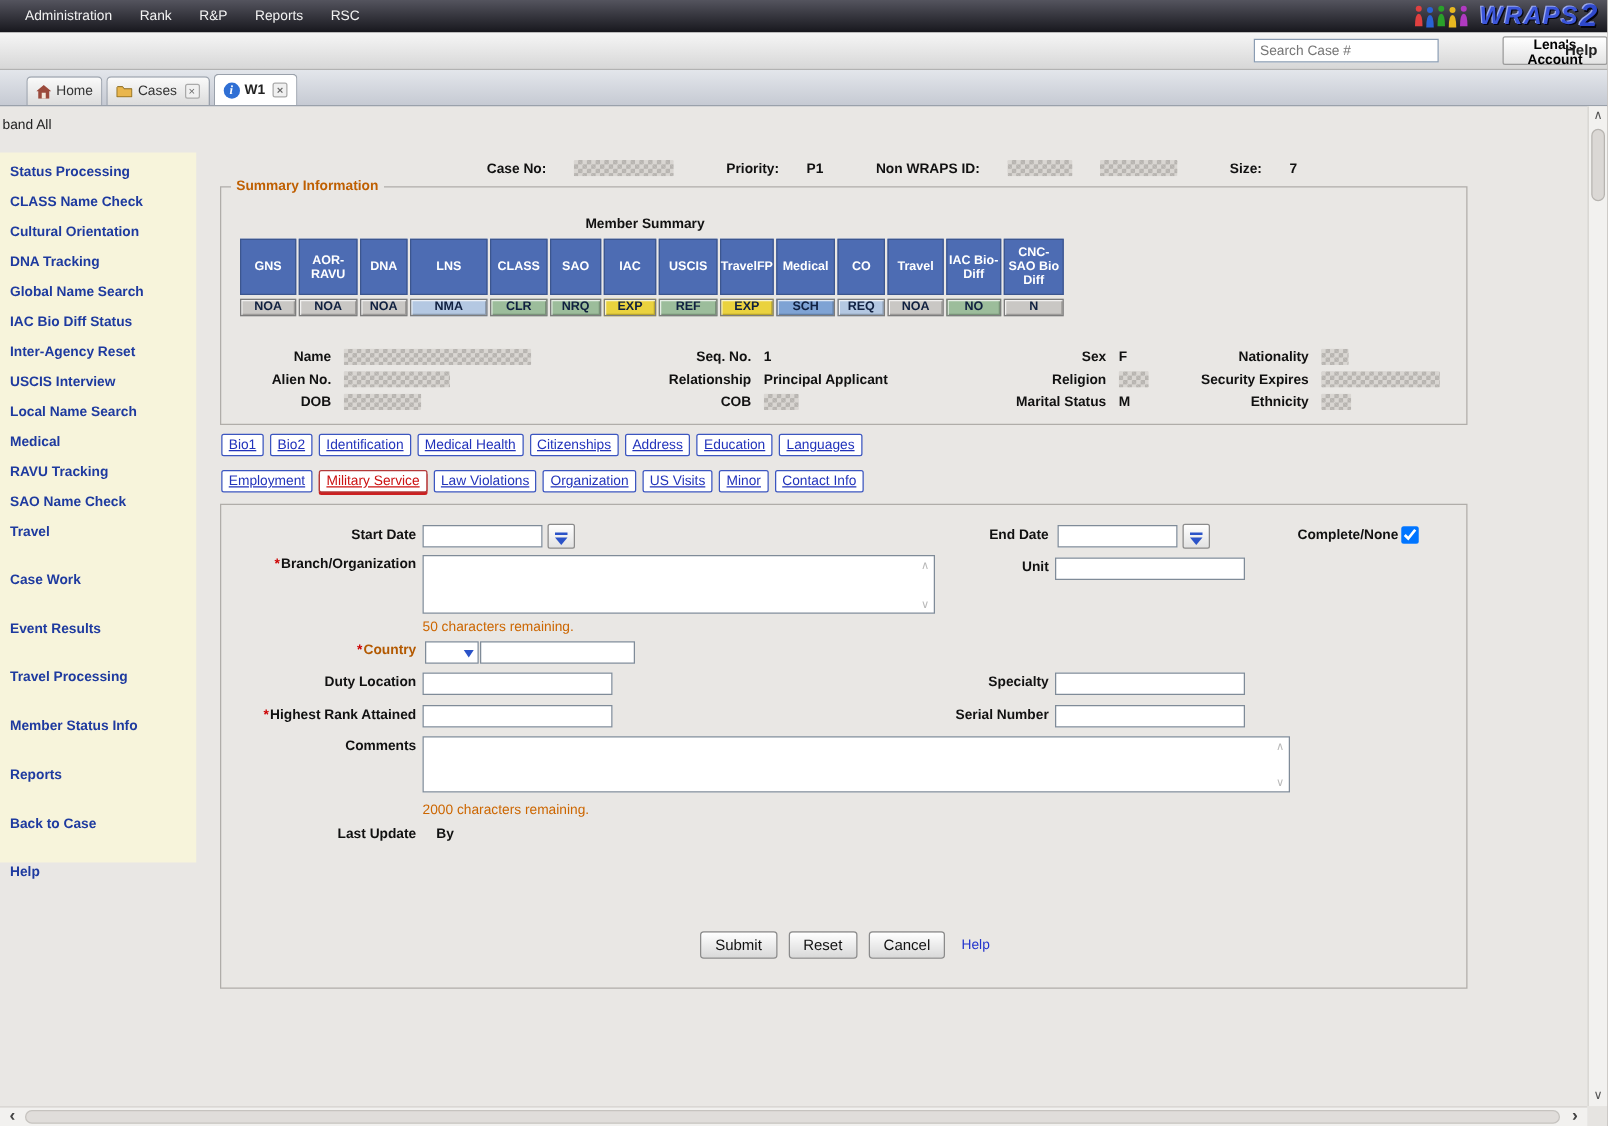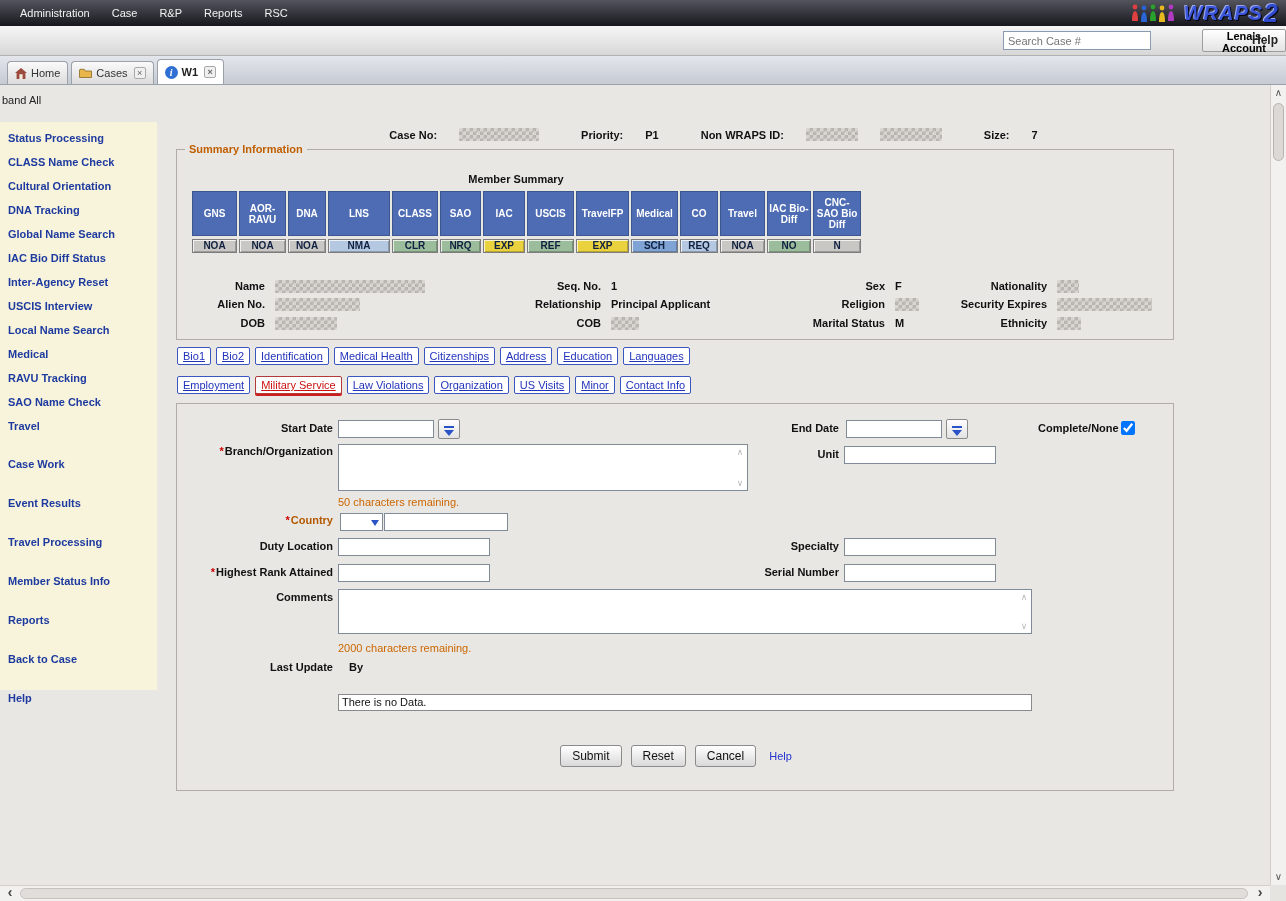--- a/index.html
+++ b/index.html
@@ -14,21 +14,21 @@
   .logo-word{font-size:20px;font-weight:bold;font-style:italic;color:#3b55d8;text-shadow:1px 1px 0 #05050f,-1px -1px 0 #9aa8ee;letter-spacing:1px;margin-left:3px;}
   .logo-digit{font-size:25px;font-weight:bold;font-style:italic;color:#2f49cc;text-shadow:1px 1px 0 #05050f,-1px -1px 0 #9aa8ee;margin-left:1px;}
 
   
   .topbar{position:absolute;left:0;top:26px;width:100%;height:30px;background:linear-gradient(#f6f6f6,#d7d7d7);border-bottom:1px solid #b2b2b2;}
   .search-input{position:absolute;left:1003px;top:5px;width:148px;height:19px;border:1px solid #8a9cb2;font-size:11px;padding:0 4px;font-family:inherit;}
   .account-btn{position:absolute;left:1158px;top:3px;height:23px;padding:0 10px;background:linear-gradient(#ffffff,#e3e3e3);border:1px solid #9c9c9c;border-radius:2px;font-weight:bold;font-size:11px;font-family:inherit;margin-left:44px;}
   .topbar-help{position:absolute;left:1252px;top:7px;font-weight:bold;font-size:12px;color:#222;cursor:pointer;}
 
   
-  .tabbar{position:absolute;left:0;top:56px;width:100%;height:29px;background:linear-gradient(#e3e6eb,#c6cad3);border-bottom:1px solid #9aa1ab;display:flex;align-items:flex-end;padding-left:7px;gap:3px;}
+  .tabbar{position:absolute;left:0;top:56px;width:100%;height:29px;background:linear-gradient(#e3e6eb,#c6cad3);border-bottom:1px solid #9aa1ab;display:flex;align-items:flex-end;padding-left:21px;gap:3px;}
   .wtab{display:flex;align-items:center;gap:4px;height:23px;padding:0 7px;background:linear-gradient(#fafafa,#dcdcdc);border:1px solid #9aa1ab;border-bottom:none;border-radius:4px 4px 0 0;font-size:11px;color:#333;cursor:pointer;}
   .wtab.active{background:#fff;height:25px;font-weight:bold;color:#222;}
   .tclose{width:12px;height:12px;font-size:9px;line-height:10px;text-align:center;color:#666;border:1px solid #aaa;background:#f0f0f0;border-radius:2px;margin-left:2px;cursor:pointer;}
   .info-ic{width:13px;height:13px;border-radius:50%;background:#2f6fd4;color:#fff;font-size:10px;font-weight:bold;font-style:italic;text-align:center;line-height:13px;display:inline-block;font-family:"Liberation Serif",serif;}
   .info-ic::before{content:"i";}
 
   
   .expand-all{position:absolute;left:2px;top:94px;font-size:11px;color:#222;cursor:pointer;}
   .side-panel{position:absolute;left:0;top:122px;width:157px;height:568px;background:#f7f4db;padding:10px 4px 0 8px;}
   .snav a{display:block;color:#1e3a9f;font-weight:bold;font-size:11px;text-decoration:none;cursor:pointer;white-space:nowrap;}
@@ -49,21 +49,21 @@
     background-size:7px 7px;background-position:0 0,3.5px 3.5px;}
 
   
   fieldset.summary{position:absolute;left:176px;top:143px;width:998px;height:197px;border:1px solid #b0ada9;margin:0;padding:0;}
   fieldset.summary legend{margin-left:8px;padding:0 4px;font-weight:bold;font-size:11px;color:#bf5f00;}
   .msum-title{margin:18px 0 6px 15px;width:648px;text-align:center;font-weight:bold;font-size:11px;}
   .msum{display:flex;gap:2px;margin-left:15px;}
   .msum-col{display:flex;flex-direction:column;gap:3px;}
   .msum-col:nth-child(1){width:45px}.msum-col:nth-child(2){width:47px}.msum-col:nth-child(3){width:38px}
   .msum-col:nth-child(4){width:62px}.msum-col:nth-child(5){width:46px}.msum-col:nth-child(6){width:41px}
-  .msum-col:nth-child(7){width:42px}.msum-col:nth-child(8){width:47px}.msum-col:nth-child(9){width:53px}
+  .msum-col:nth-child(7){width:42px}.msum-col:nth-child(8){width:47px}.msum-col:nth-child(9){width:43px}
   .msum-col:nth-child(10){width:47px}.msum-col:nth-child(11){width:38px}.msum-col:nth-child(12){width:45px}
   .msum-col:nth-child(13){width:44px}.msum-col:nth-child(14){width:48px}
   .msum-head{background:#4d6cb3;border:1px solid #3c568f;color:#fff;font-weight:bold;font-size:10px;text-align:center;height:45px;display:flex;align-items:center;justify-content:center;padding:0 1px;line-height:11px;}
   .msum-badge{height:14px;font-size:10px;font-weight:bold;text-align:center;line-height:12px;border:1px solid #7d7d7d;box-shadow:inset 1px 1px 0 rgba(255,255,255,.75),inset -1px -1px 0 rgba(0,0,0,.22);color:#102040;}
   .msum-badge[data-tone="gray"]{background:#c9c7c4;}
   .msum-badge[data-tone="ltblue"]{background:#b4c8e2;}
   .msum-badge[data-tone="green"]{background:#9cbd9b;}
   .msum-badge[data-tone="yellow"]{background:#ead23e;}
   .msum-badge[data-tone="blue"]{background:#7fa3d4;}
   .msum-details{position:absolute;left:14px;top:124px;width:970px;display:grid;grid-template-columns:74px 226px 90px 154px 110px 50px 92px auto;column-gap:10px;row-gap:5px;align-items:center;font-size:11px;}
@@ -111,21 +111,21 @@
   .hs-thumb{position:absolute;left:20px;top:2px;width:1228px;height:11px;background:#e0ddda;border:1px solid #c6c3bf;border-radius:6px;cursor:pointer;}
   .sb-corner{position:absolute;right:0;bottom:0;width:16px;height:16px;background:#e6e4e1;}
 </style>
 </head>
 <body>
 
 <div class="screen">
 
   <div class="menubar">
     <span class="mitem">Administration</span>
-    <span class="mitem">Case</span>
+    <span class="mitem">Rank</span>
     <span class="mitem">R&amp;P</span>
     <span class="mitem">Reports</span>
     <span class="mitem">RSC</span>
     <div class="logo">
       <svg width="52" height="20" viewBox="0 0 52 20">
         <g transform="translate(6,0)">
             <circle cx="0" cy="4" r="2.4" fill="#e04040"></circle>
             <path d="M-3 18 Q-3 8 0 8 Q3 8 3 18 Z" fill="#e04040"></path>
           </g>
         <g transform="translate(15,1)">
@@ -381,21 +381,20 @@
     <div class="ta-hint" style="left:841px;top:188px;height:39px;">
         <span>∧</span>
         <span>∨</span>
       </div>
 
     <div class="remaining" style="left:161px;top:238px;">2000 characters remaining.</div>
 
     <div class="flabel" style="left:0;top:257px;width:156px;"><span>Last Update</span></div>
     <div class="flabel" style="left:172px;top:257px;text-align:left;"><span>By</span></div>
 
-    <div class="nodata">There is no Data.</div>
 
     <div class="f-buttons">
       <button class="btn">Submit</button>
       <button class="btn">Reset</button>
       <button class="btn">Cancel</button>
       <span class="help-link">Help</span>
     </div>
   </div>
 
   <div class="vscroll">

